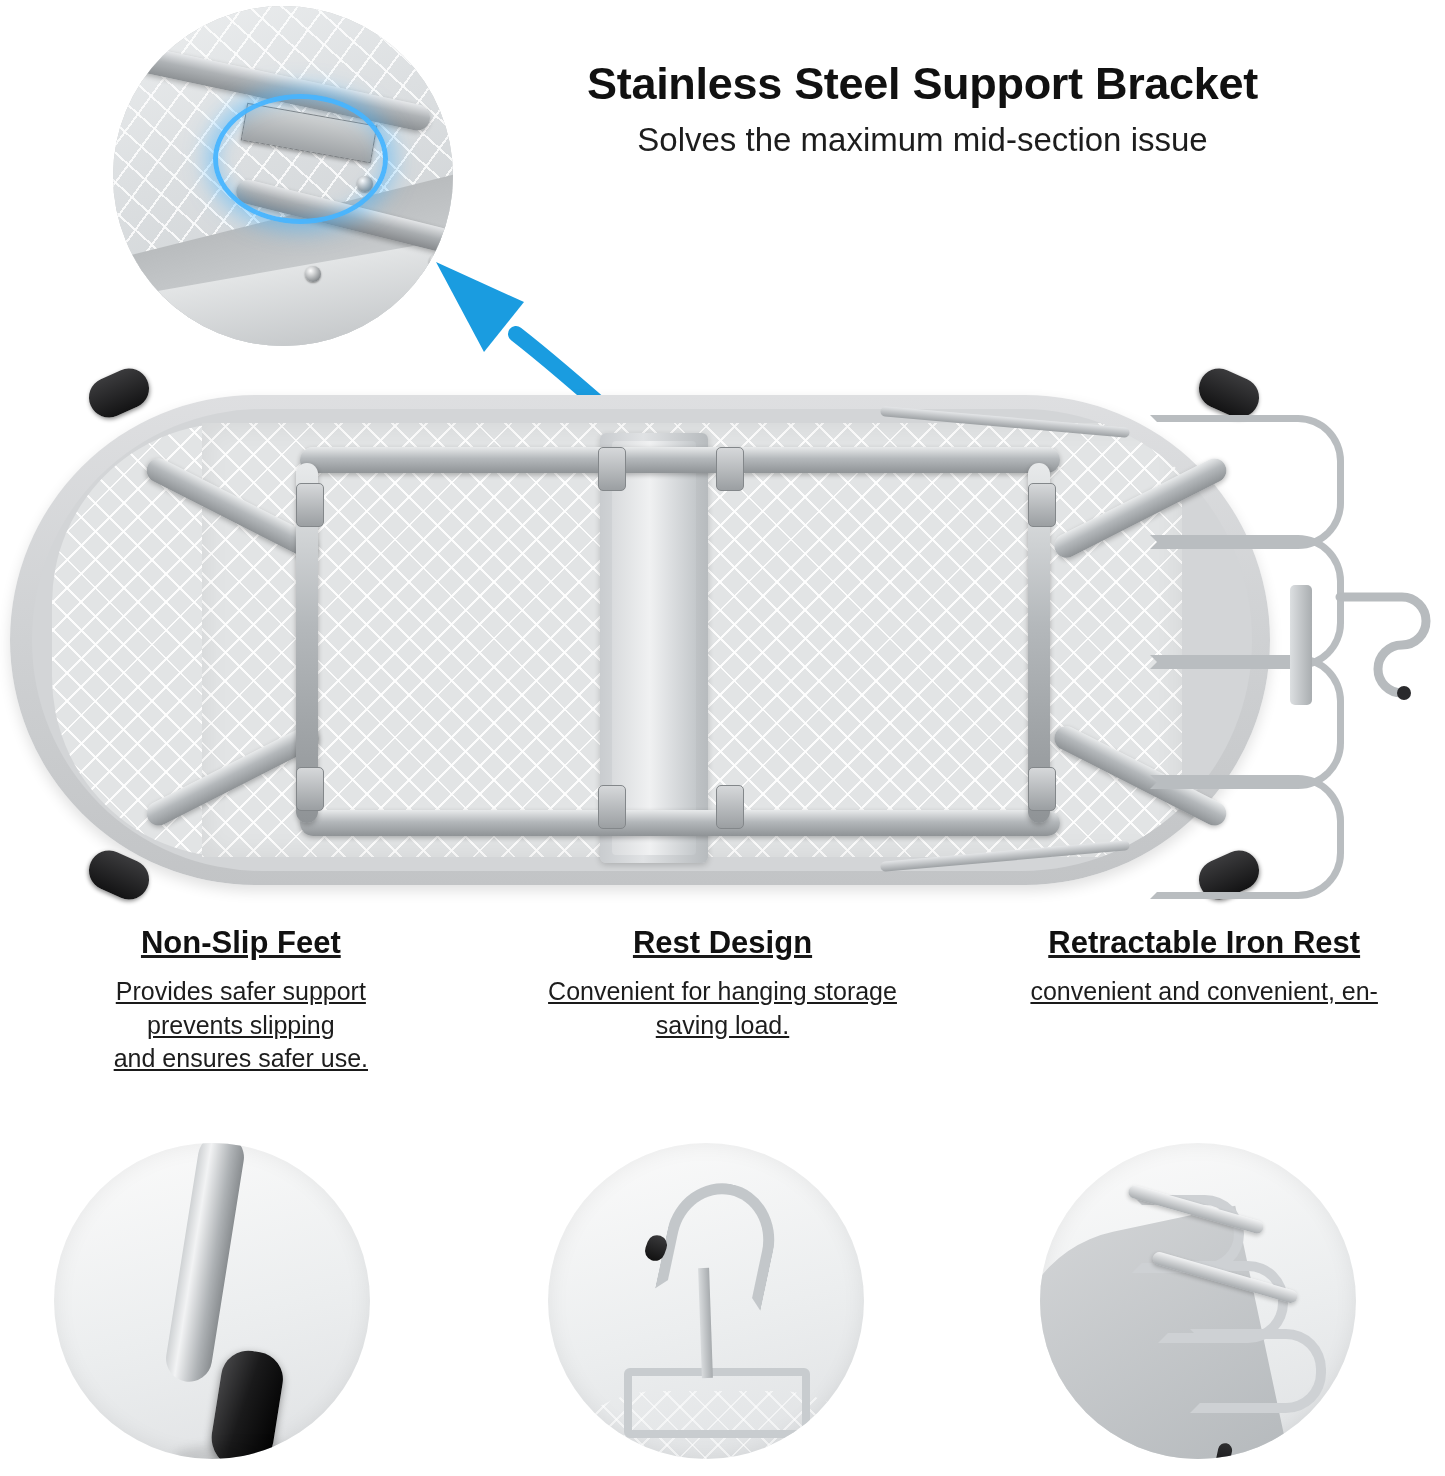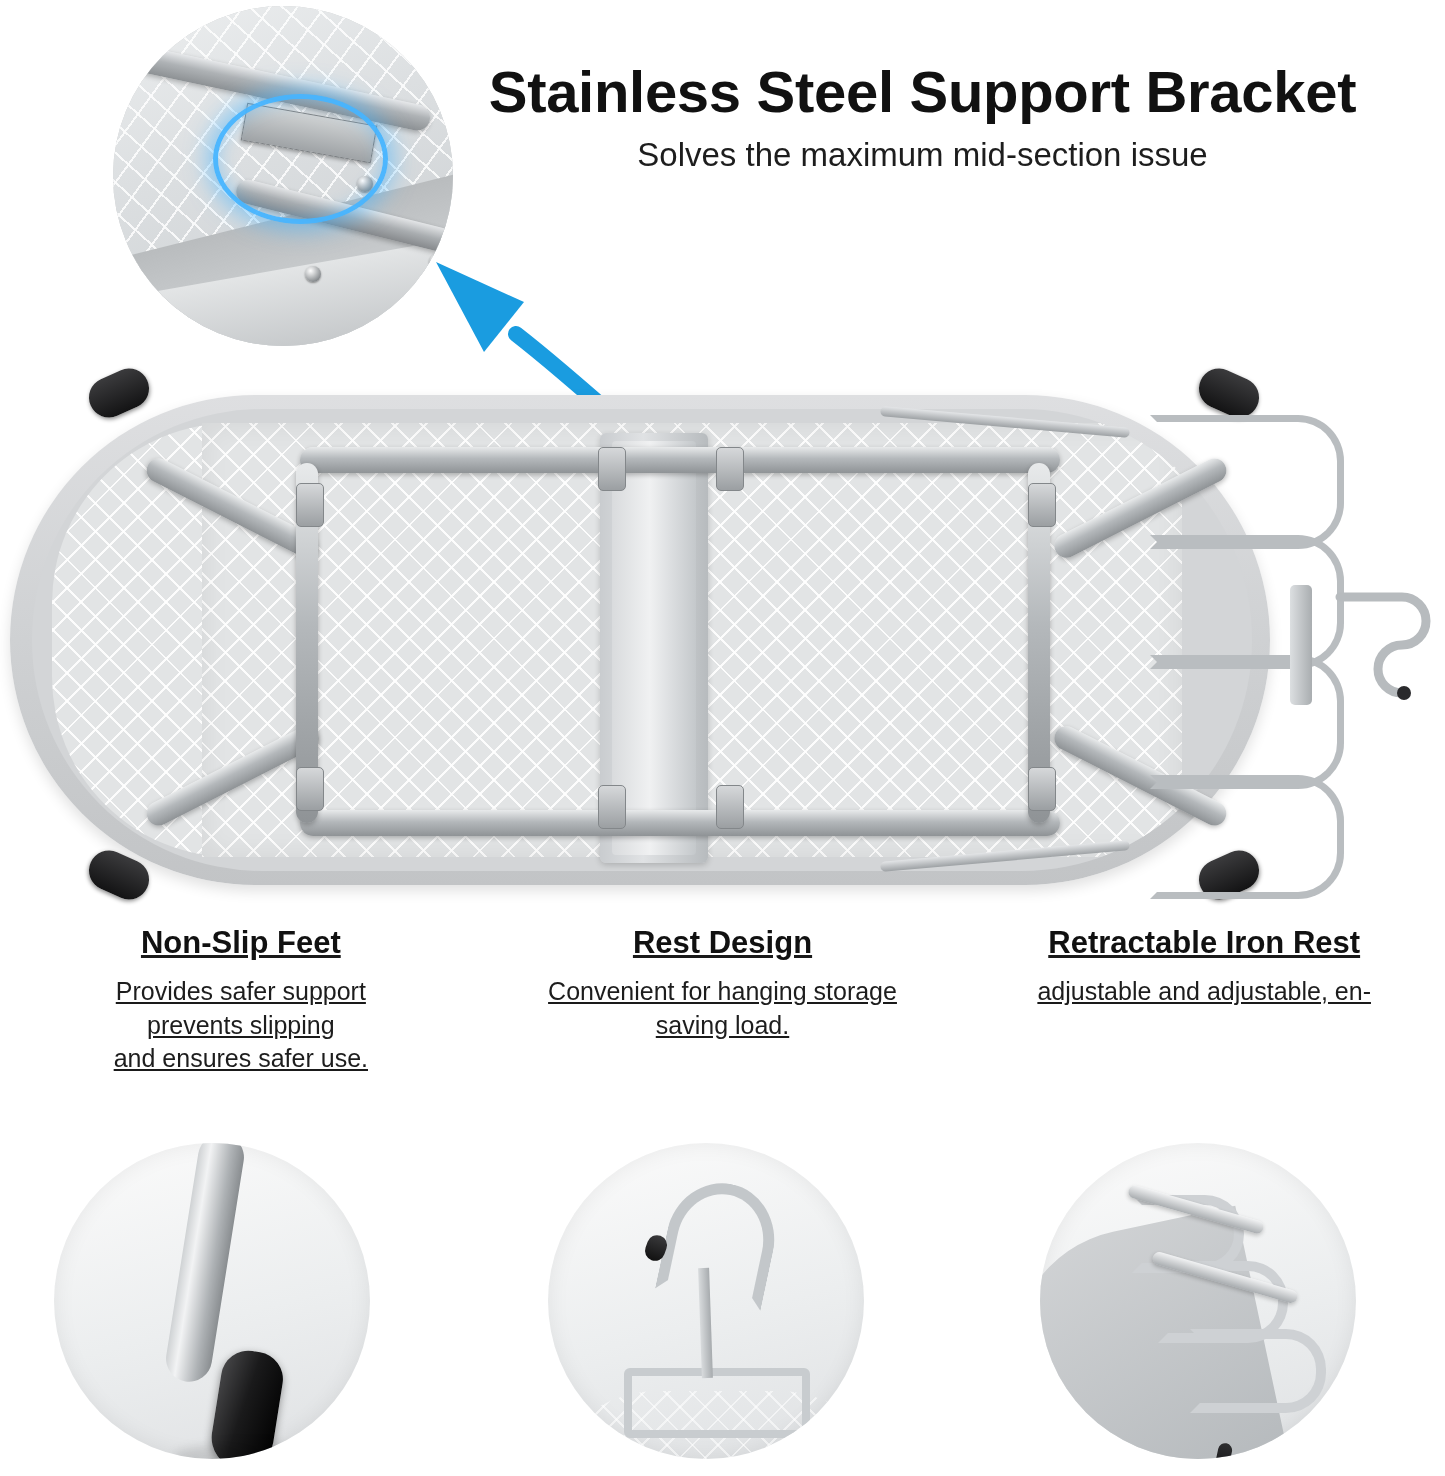--- a/index.html
+++ b/index.html
@@ -128,21 +128,21 @@
     pointer-events: none;
   }
 
   #headline-block {
     position: absolute;
     left: 470px;
     top: 58px;
     width: 905px;
   }
   #headline-title {
-    font-size: 58px;
+    font-size: 45px;
     font-weight: bold;
     letter-spacing: -0.3px;
     color: #111111;
     margin: 0 0 8px 0;
     text-align: center;
   }
   #headline-sub {
     font-size: 33px;
     line-height: 1.32;
     color: #1d1d1d;
@@ -487,21 +487,21 @@
     <h2 class="feature-title">Rest Design</h2>
     <p class="feature-desc">
       <span>Convenient for hanging storage</span><br>
       <span>saving load.</span>
     </p>
   </div>
 
   <div class="feature-col">
     <h2 class="feature-title">Retractable Iron Rest</h2>
     <p class="feature-desc">
-      <span>adjustable and adjustable, en-</span><br>
+      <span>convenient and convenient, en-</span><br>
     </p>
   </div>
 </div>
 
 <div id="bottom-photos">
 
   <div class="circle-photo" id="photo-foot">
     <div class="fc-leg"></div>
     <div class="fc-cap"></div>
     <div class="fc-shadow"></div>

